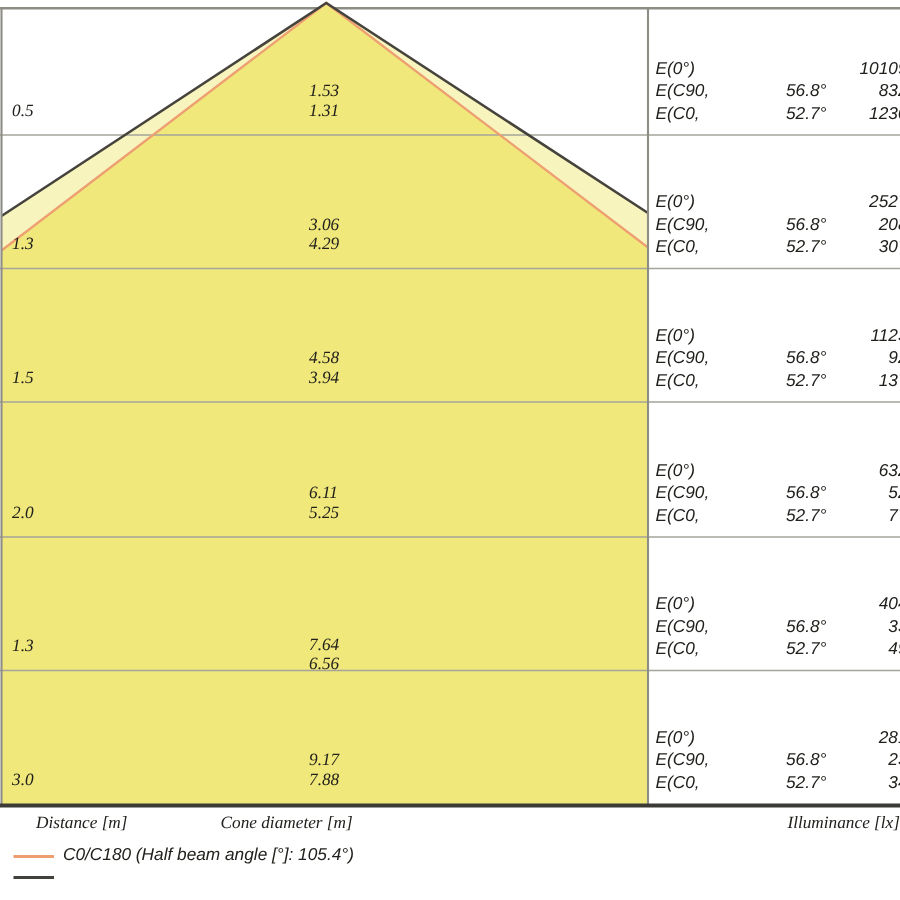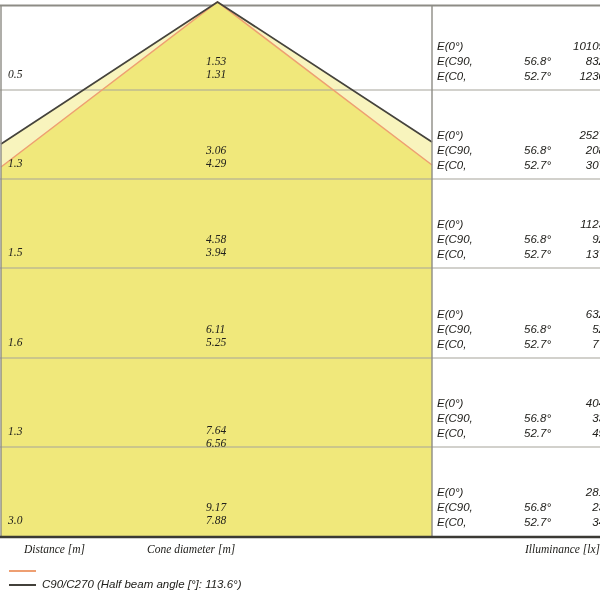--- a/index.html
+++ b/index.html
@@ -105,21 +105,21 @@
     <span class="elab">E(C90,</span>
     <span class="eang">56.8°</span>
     <span class="eval">92</span>
   </div>
   <div class="erow" style="top:248px">
     <span class="elab">E(C0,</span>
     <span class="eang">52.7°</span>
     <span class="eval">137</span>
   </div>
 
-  <div class="txt dist" style="top:336px">1.6</div>
+  <div class="txt dist" style="top:336px">2.0</div>
   <div class="txt diam" style="top:323px">
     <div>6.11</div>
     <div>5.25</div>
   </div>
   <div class="erow" style="top:308px">
     <span class="elab">E(0°)</span>
     <span class="eang"></span>
     <span class="eval">632</span>
   </div>
   <div class="erow" style="top:323px">
@@ -173,16 +173,16 @@
     <span class="elab">E(C0,</span>
     <span class="eang">52.7°</span>
     <span class="eval">34</span>
   </div>
 
   <div class="txt axis-label" style="left:24px">Distance [m]</div>
   <div class="txt axis-label" style="left:147px">Cone diameter [m]</div>
   <div class="txt axis-label" style="right:0">Illuminance [lx]</div>
 
   <div class="legend-swatch" style="left:9px;top:570px;background:#ee9f72"></div>
+  <div class="legend-text" style="top:564px">C0/C180 (Half beam angle [°]: 105.4°)</div>
   <div class="legend-swatch" style="left:9px;top:584px;background:#42403a"></div>
-  <div class="legend-text" style="top:578px">C90/C270 (Half beam angle [°]: 113.6°)</div>
 
 </div>
 
 </body></html>

